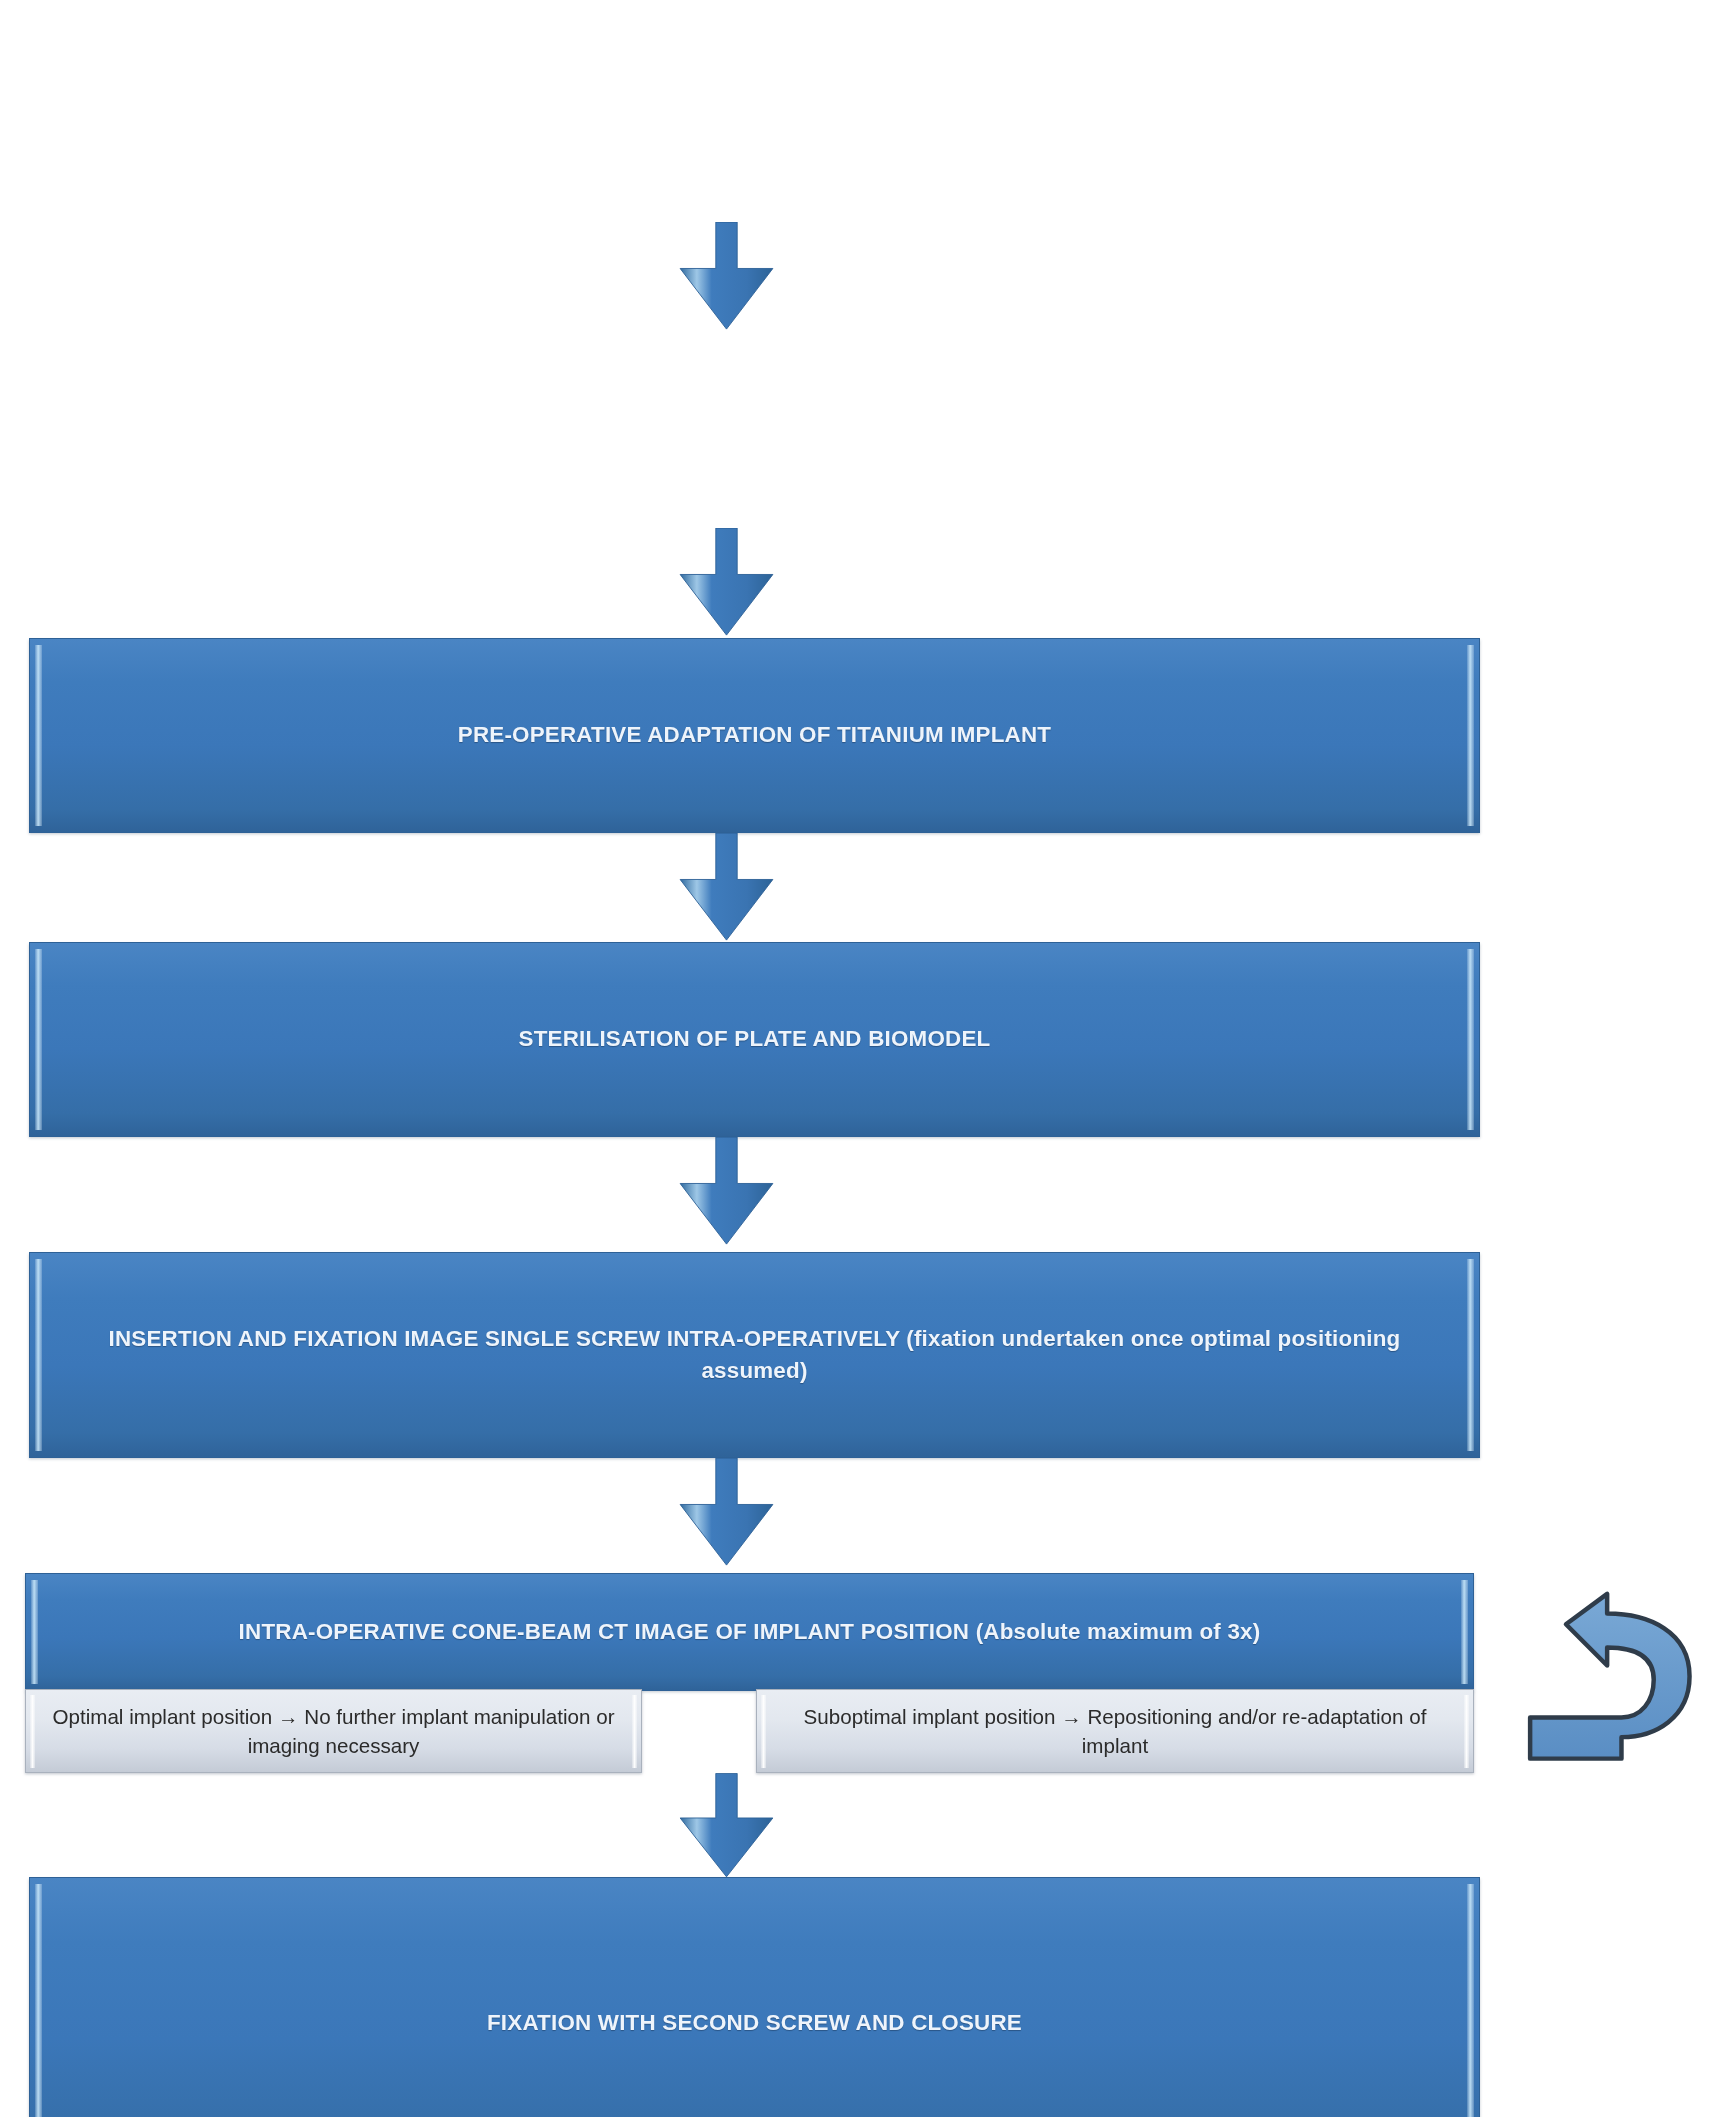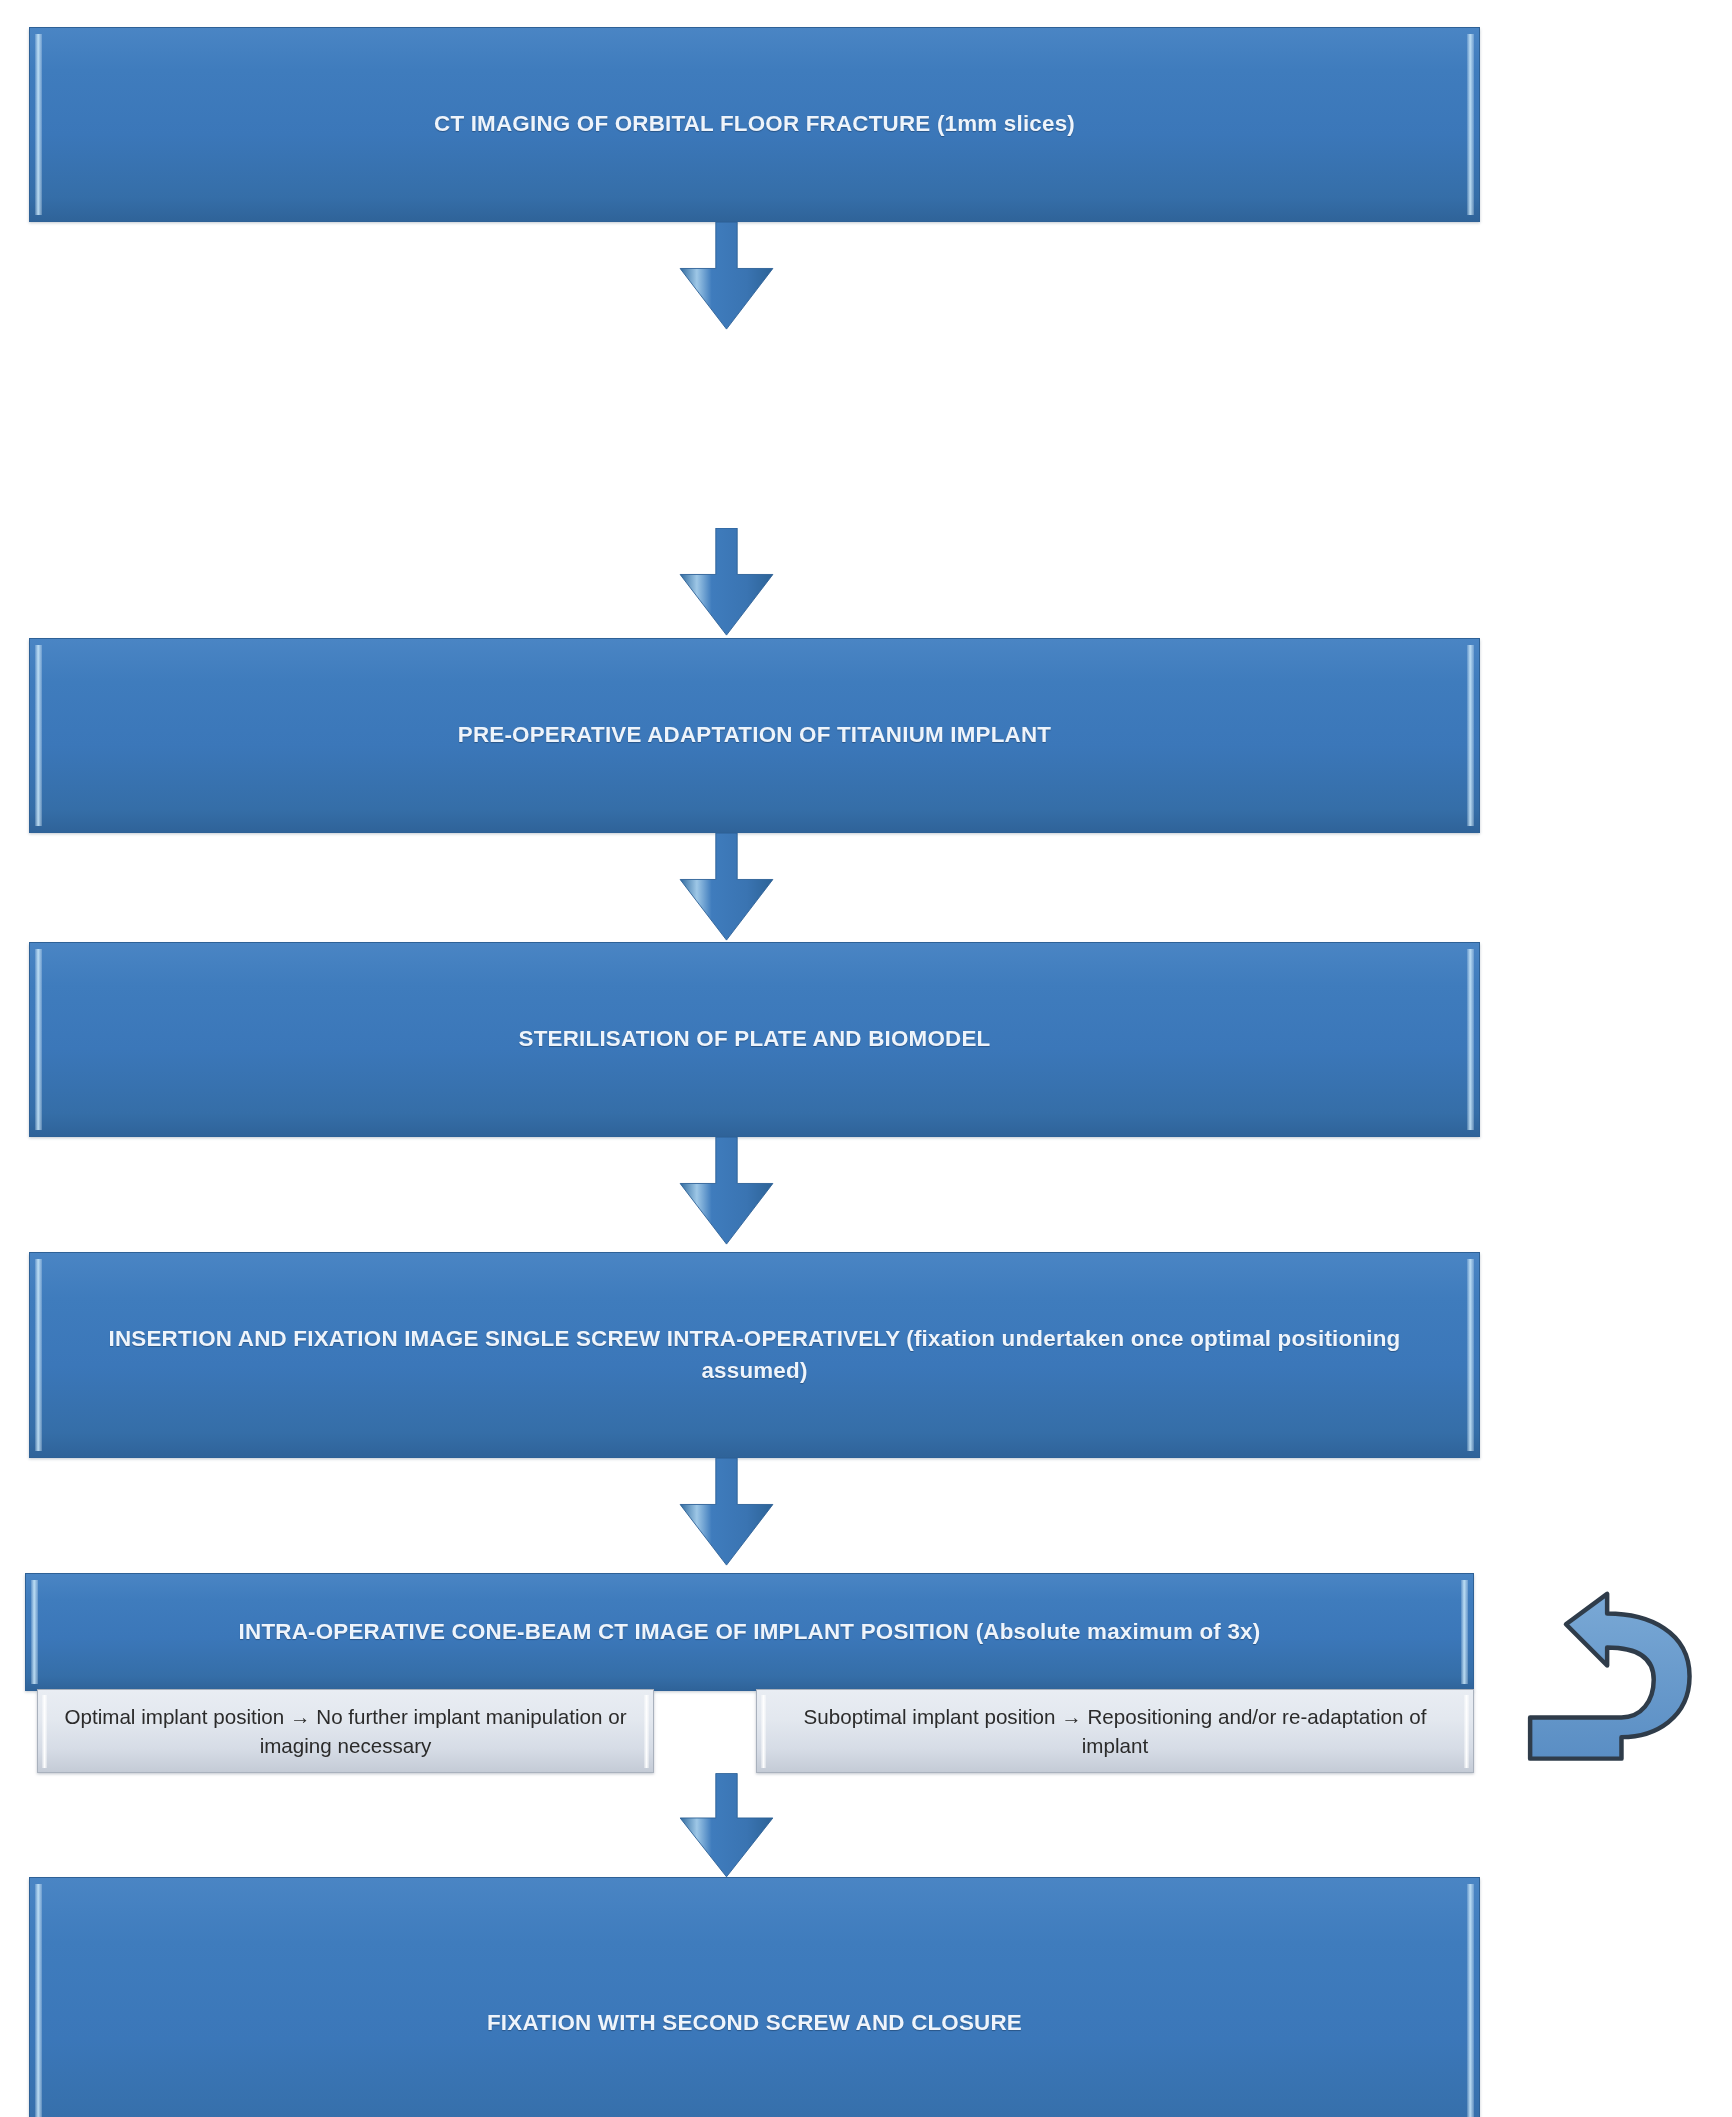--- a/index.html
+++ b/index.html
@@ -102,23 +102,20 @@
   .loop-arrow {
     position: absolute;
     pointer-events: none;
   }
 </style>
 </head>
 <body>
 
 <div class="canvas">
 
-  <div class="proc-box" style="left:29px; top:27px; width:1451px; height:195px;">
-    <div class="proc-label">CT IMAGING OF ORBITAL FLOOR FRACTURE (1mm slices)</div>
-  </div>
 
   <div class="down-arrow" style="left:673px; top:222px; width:107px; height:109px;">
     <svg width="107" height="109" viewBox="0 0 120 122" xmlns="http://www.w3.org/2000/svg">
       <defs>
         <linearGradient id="ag1" x1="0" y1="0" x2="1" y2="0">
           <stop offset="0%" stop-color="#2f6a9f"></stop>
             <stop offset="18%" stop-color="#9ec7e6"></stop>
           <stop offset="34%" stop-color="#3f7cbd"></stop>
             <stop offset="72%" stop-color="#3a74b2"></stop>
           <stop offset="100%" stop-color="#2d6397"></stop>
@@ -162,21 +159,21 @@
   <div class="down-arrow" style="left:673px; top:1458px; width:107px; height:109px;">
     <svg width="107" height="109" viewBox="0 0 120 122" xmlns="http://www.w3.org/2000/svg">
       <path d="M48,0 L72,0 L72,52 L112,52 L60,120 L8,52 L48,52 Z" fill="url(#ag1)" stroke="#2c6095" stroke-width="1"></path>
     </svg>
   </div>
 
   <div class="proc-box" style="left:25px; top:1573px; width:1449px; height:118px;">
     <div class="proc-label" style="font-size:22.4px; padding:0 12.5px;">INTRA-OPERATIVE CONE-BEAM CT IMAGE OF IMPLANT POSITION (Absolute maximum of 3x)</div>
   </div>
 
-  <div class="grey-box" style="left:25px; top:1689px; width:617px; height:84px;margin-left:12px;">
+  <div class="grey-box" style="left:25px; top:1689px; width:617px; height:84px;">
     <div class="grey-label">Optimal implant position → No further implant manipulation or imaging necessary</div>
   </div>
 
   <div class="grey-box" style="left:756px; top:1689px; width:718px; height:84px;">
     <div class="grey-label">Suboptimal implant position → Repositioning and/or re-adaptation of implant</div>
   </div>
 
   <div class="down-arrow" style="left:673px; top:1773px; width:107px; height:106px;">
     <svg width="107" height="106" viewBox="0 0 120 118" xmlns="http://www.w3.org/2000/svg">
       <path d="M48,0 L72,0 L72,50 L112,50 L60,116 L8,50 L48,50 Z" fill="url(#ag1)" stroke="#2c6095" stroke-width="1"></path>

